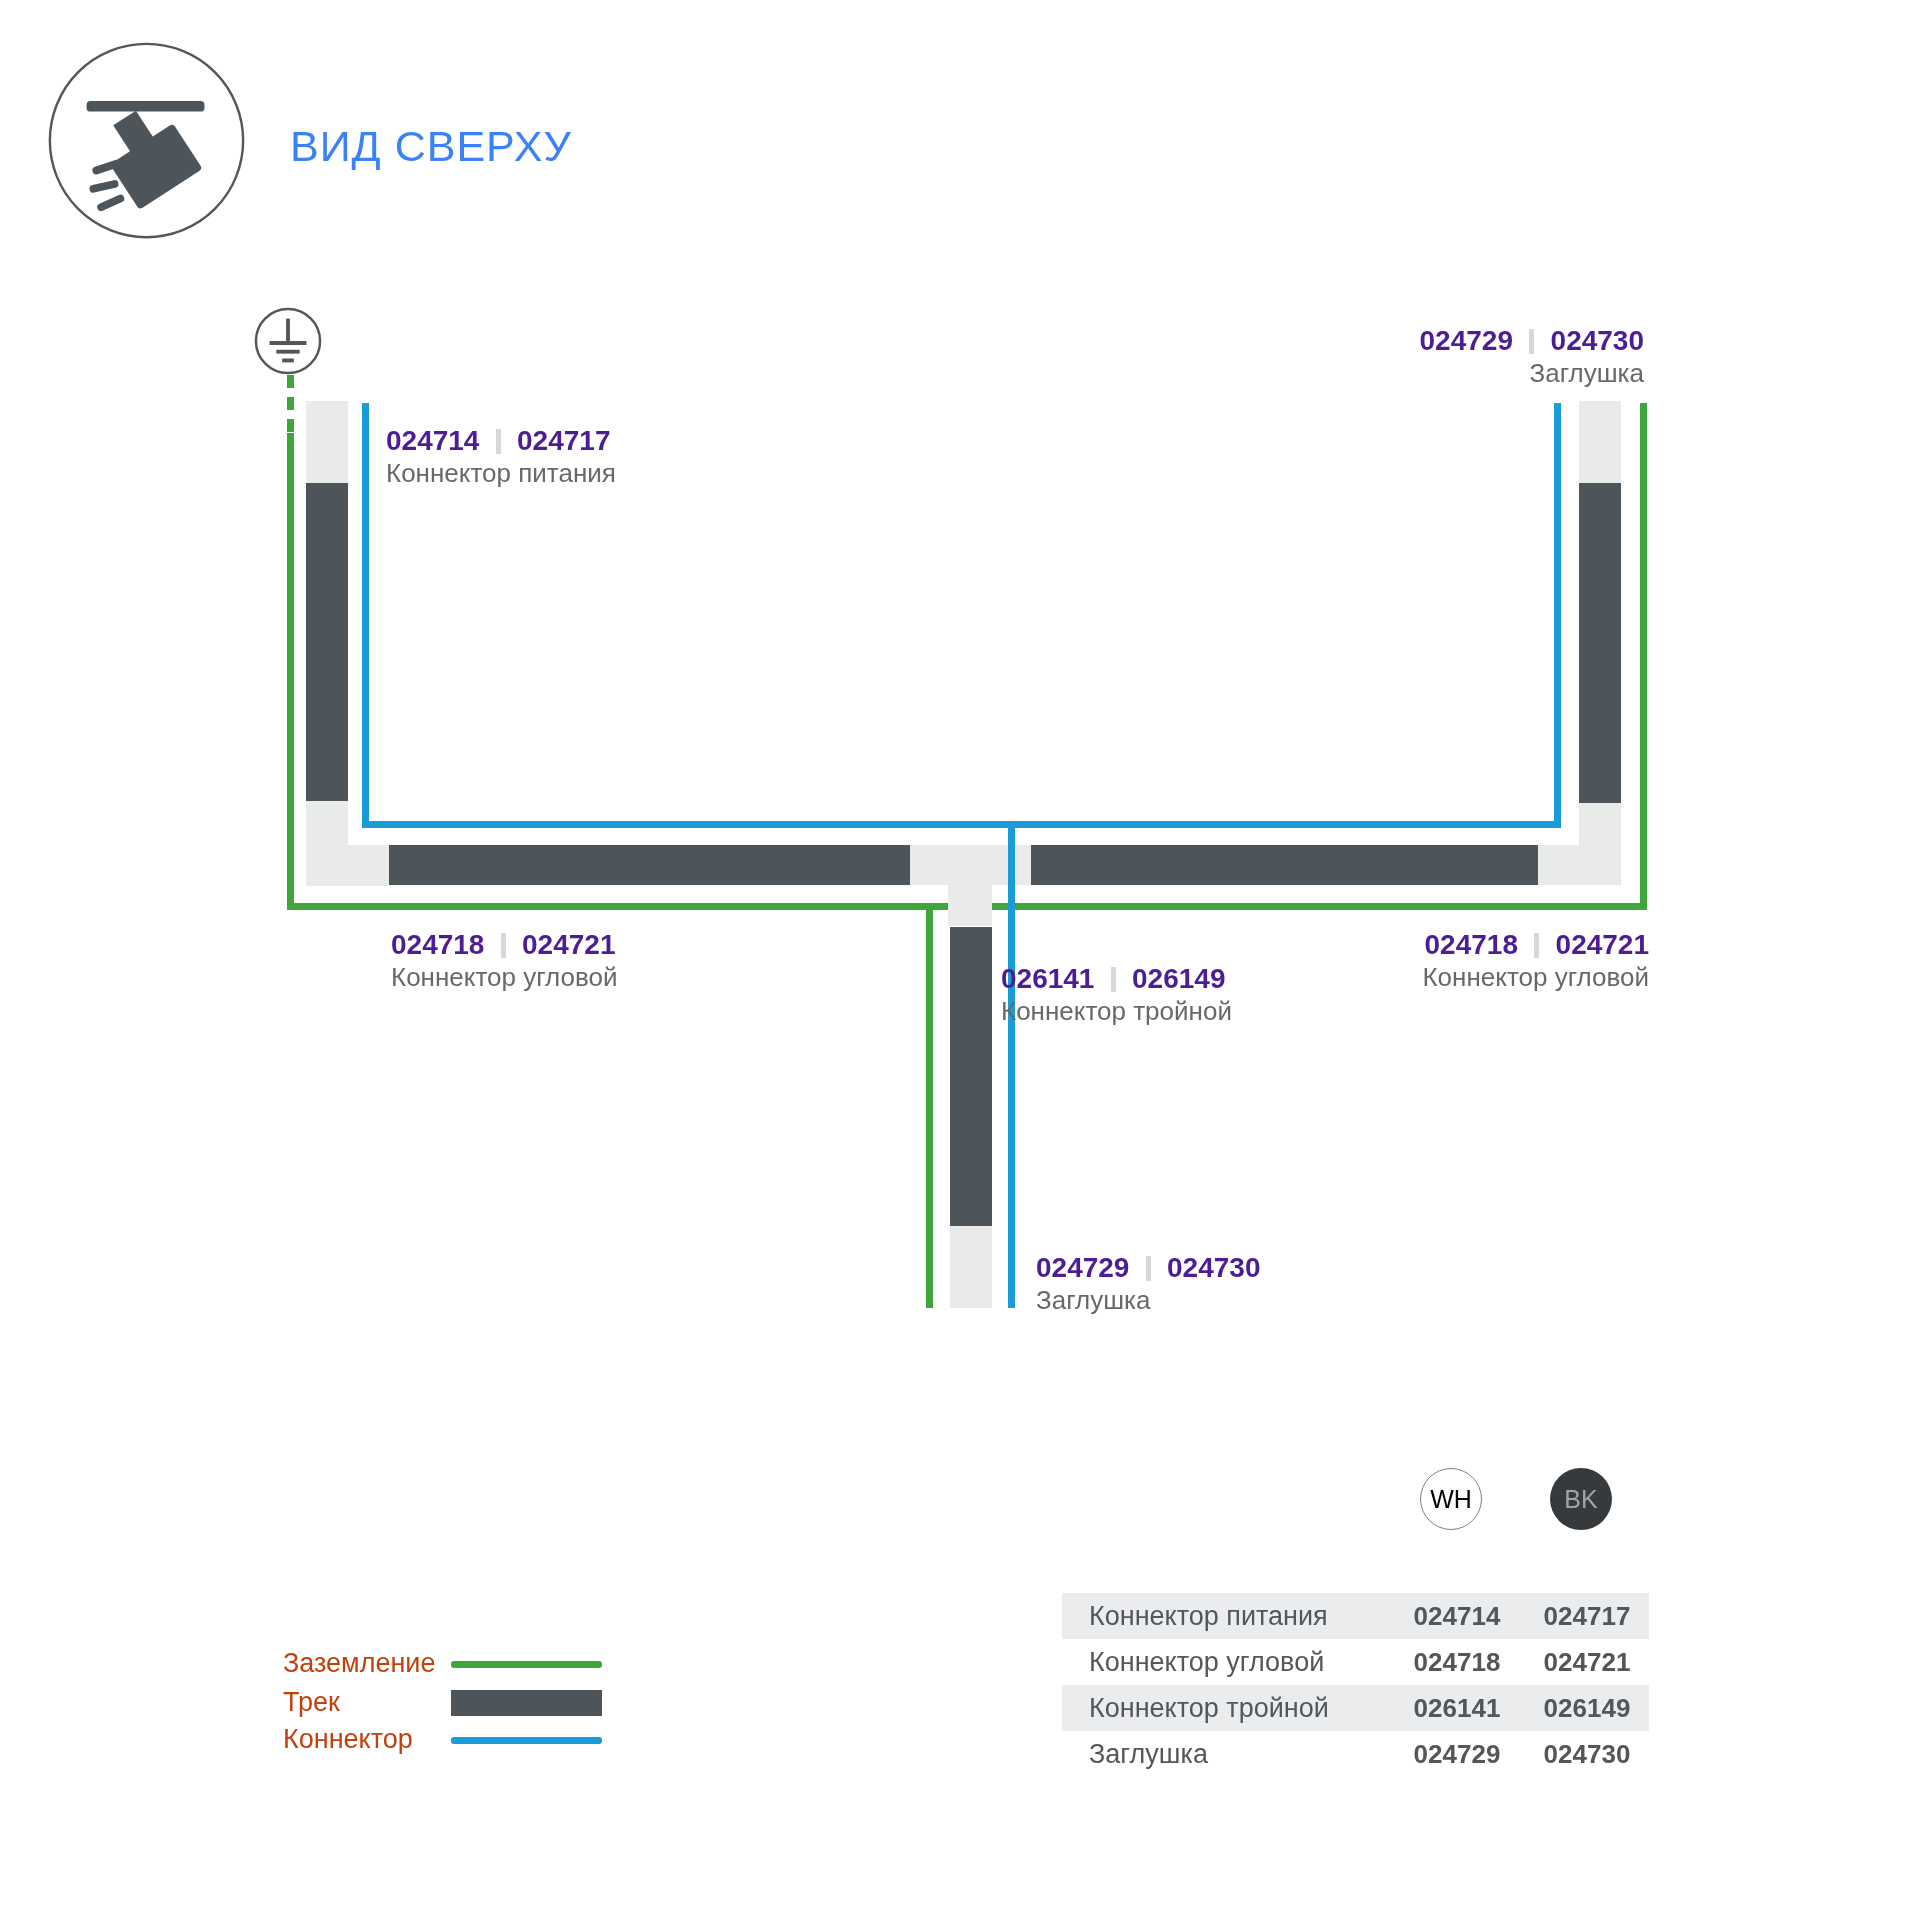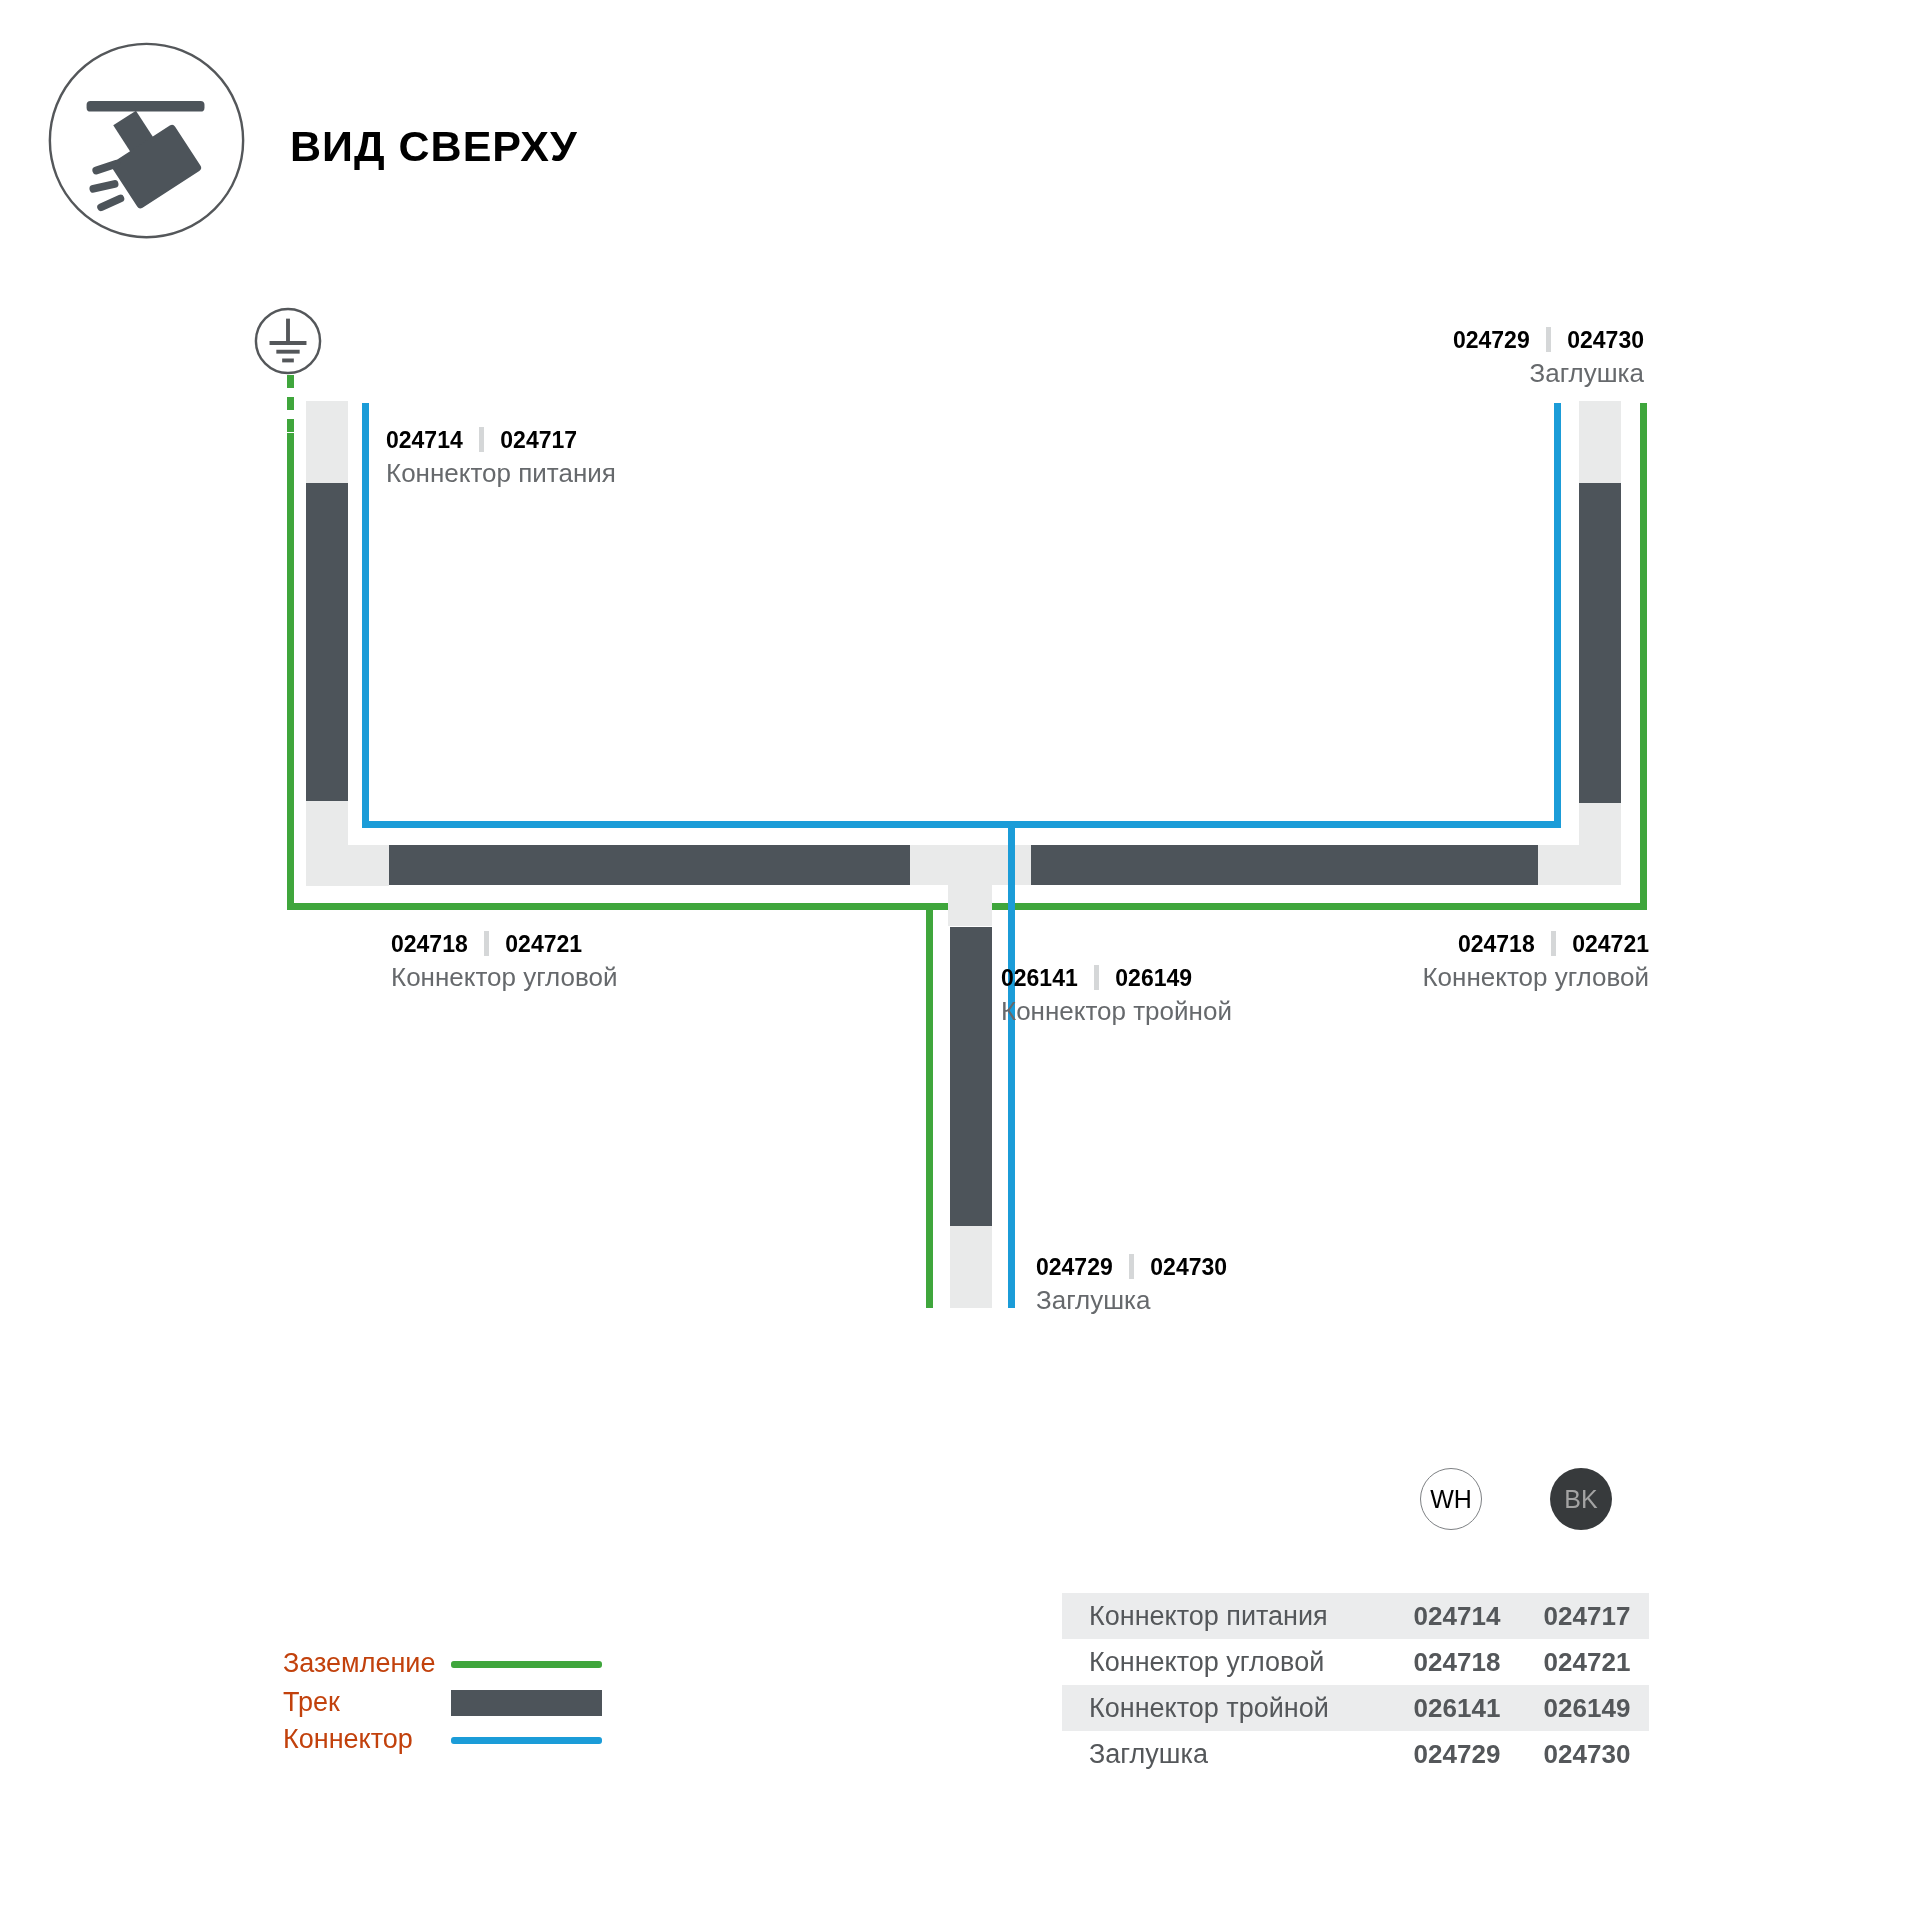--- a/index.html
+++ b/index.html
@@ -14,24 +14,24 @@
   .wire.neutral{background:#1b9cd8;}
   .wire.ground-dashed{
     background:repeating-linear-gradient(to bottom,#3fa63c 0px,#3fa63c 12.6px,rgba(0,0,0,0) 12.6px,rgba(0,0,0,0) 22px);
   }
   .wire.over{z-index:3;}
   
   .track{position:absolute;z-index:2;}
   .track.dark{background:#4d545a;}
   .track.light{background:#e9eaea;}
   
-  .title{position:absolute;left:290px;top:122px;font-size:43px;font-weight:bold;letter-spacing:1px;color:#000000;}
+  .title{position:absolute;left:290px;top:122px;font-size:43px;font-weight:normal;letter-spacing:1px;color:#3b82f6;}
   
   .plabel{position:absolute;z-index:4;}
-  .plabel .codes{font-size:23px;font-weight:bold;line-height:31px;color:#000000;white-space:nowrap;}
+  .plabel .codes{font-size:28px;font-weight:bold;line-height:31px;color:#4c1d95;white-space:nowrap;}
   .plabel .sep{display:inline-block;width:4.8px;height:25px;background:#d5d7d8;margin:0 16.4px;vertical-align:-3.9px;}
   .plabel .pname{font-size:26px;line-height:35px;color:#66696c;white-space:nowrap;}
   .plabel.right{text-align:right;}
   
   .legend-label{position:absolute;font-size:27px;line-height:33px;color:#c2410c;white-space:nowrap;}
   .legend-swatch{position:absolute;border-radius:2.9px;}
   
   .badge{position:absolute;width:62px;height:62px;border-radius:50%;box-sizing:border-box;
          display:flex;align-items:center;justify-content:center;font-size:25px;}
   .badge.wh{background:#ffffff;border:1.9px solid #7d8083;color:#000000;}

